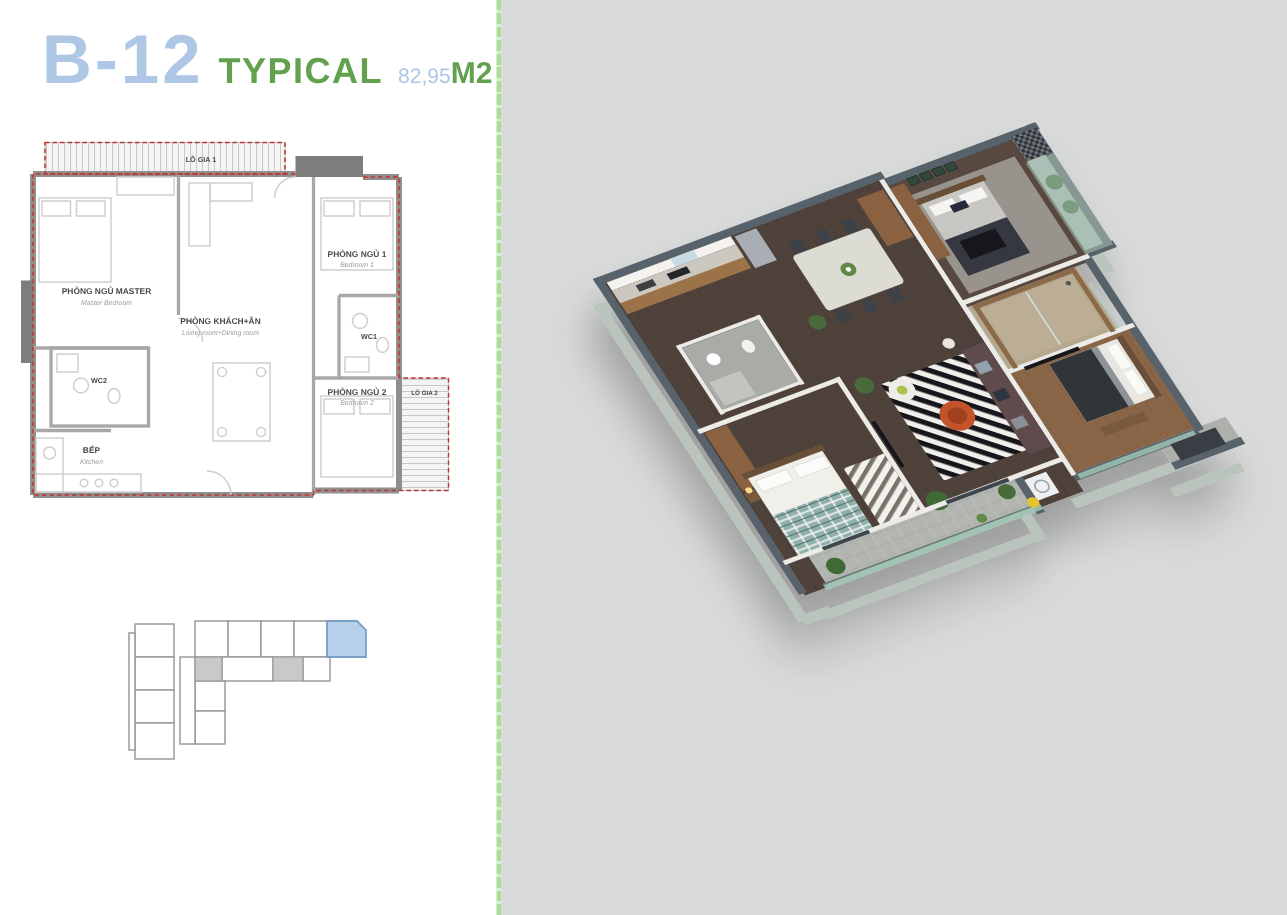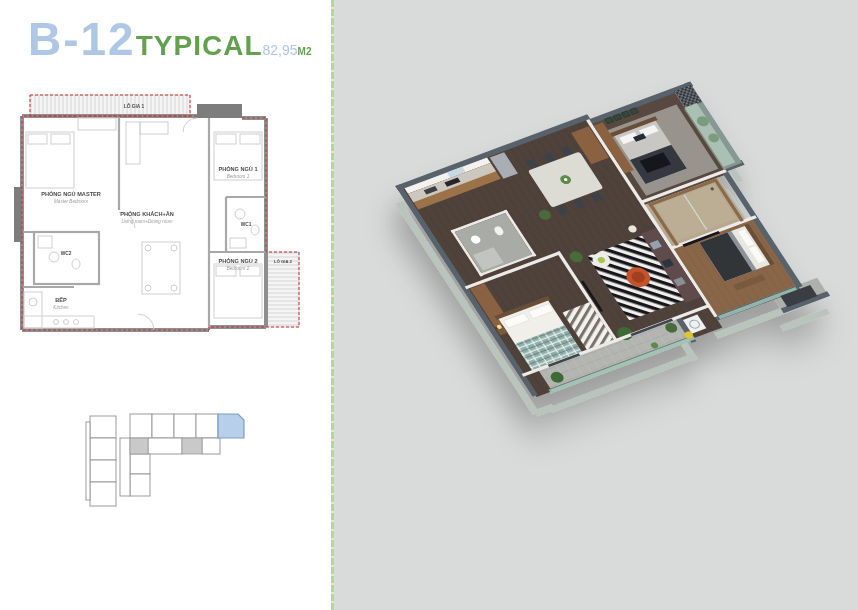--- a/index.html
+++ b/index.html
@@ -1,23 +1,23 @@
 <!DOCTYPE html>
 <html><head>
 <meta charset="utf-8">
 <style>
   html,body{margin:0;padding:0;}
   .page{position:relative;width:858px;height:610px;background:#ffffff;overflow:hidden;
         font-family:"Liberation Sans", sans-serif;}
   
-  .title{position:absolute;left:28px;top:12px;display:flex;align-items:baseline;}
+  .title{position:absolute;left:28px;top:12px;display:flex;align-items:baseline;gap:10px;}
   .title .unit{font-size:46px;font-weight:bold;letter-spacing:2px;color:#aec7e5;}
-  .title .type{font-size:28px;font-weight:bold;letter-spacing:1px;color:#63a14e;}
+  .title .type{font-size:24px;font-weight:bold;letter-spacing:1px;color:#63a14e;}
   .title .area{font-size:14px;font-weight:normal;color:#aec7e5;}
-  .title .areaunit{font-size:10px;font-weight:bold;color:#63a14e;text-align:center;}
+  .title .areaunit{font-size:20px;font-weight:bold;color:#63a14e;text-align:center;}
   
   .plan2d{position:absolute;left:14px;top:92px;width:288px;height:244px;}
   .plan2d text{font-family:"Liberation Sans", sans-serif;fill:#4a4a4a;text-anchor:middle;}
   .plan2d .vi{font-weight:bold;font-size:5.6px;}
   .plan2d .en{font-size:4.6px;font-style:italic;fill:#9c9c9c;}
   .plan2d .sm{font-weight:bold;font-size:4.8px;}
   .keyplan{position:absolute;left:78px;top:402px;width:172px;height:124px;}
   .divider{position:absolute;left:331px;top:0;width:3px;height:610px;
            background:repeating-linear-gradient(#a9dd99 0 7px,#d6f0cc 7px 9px);}
   

